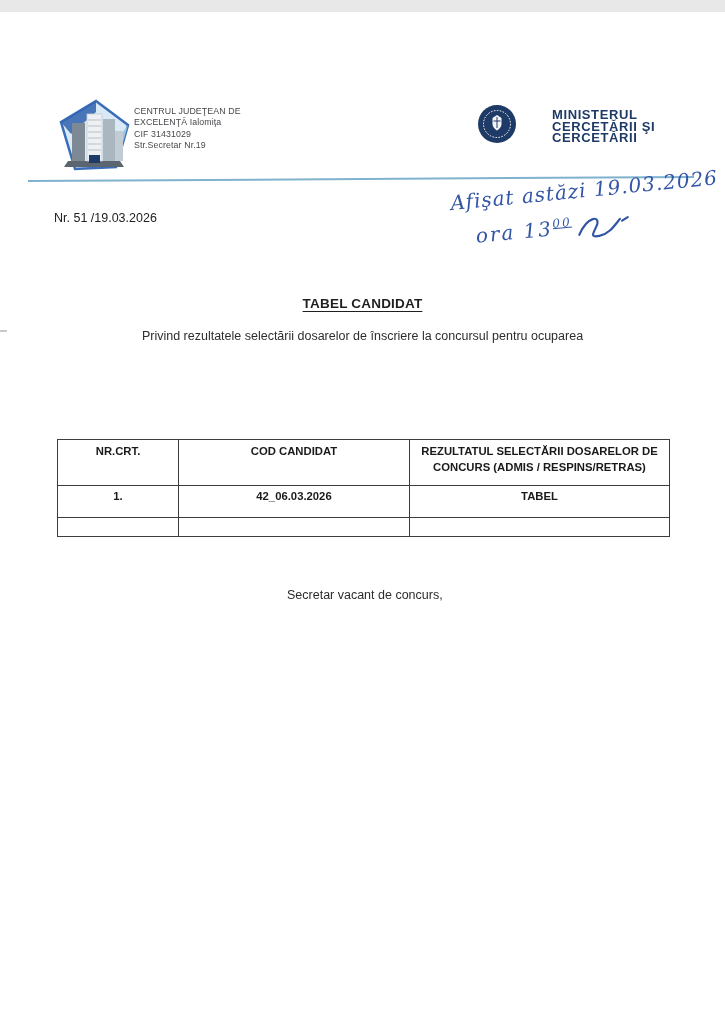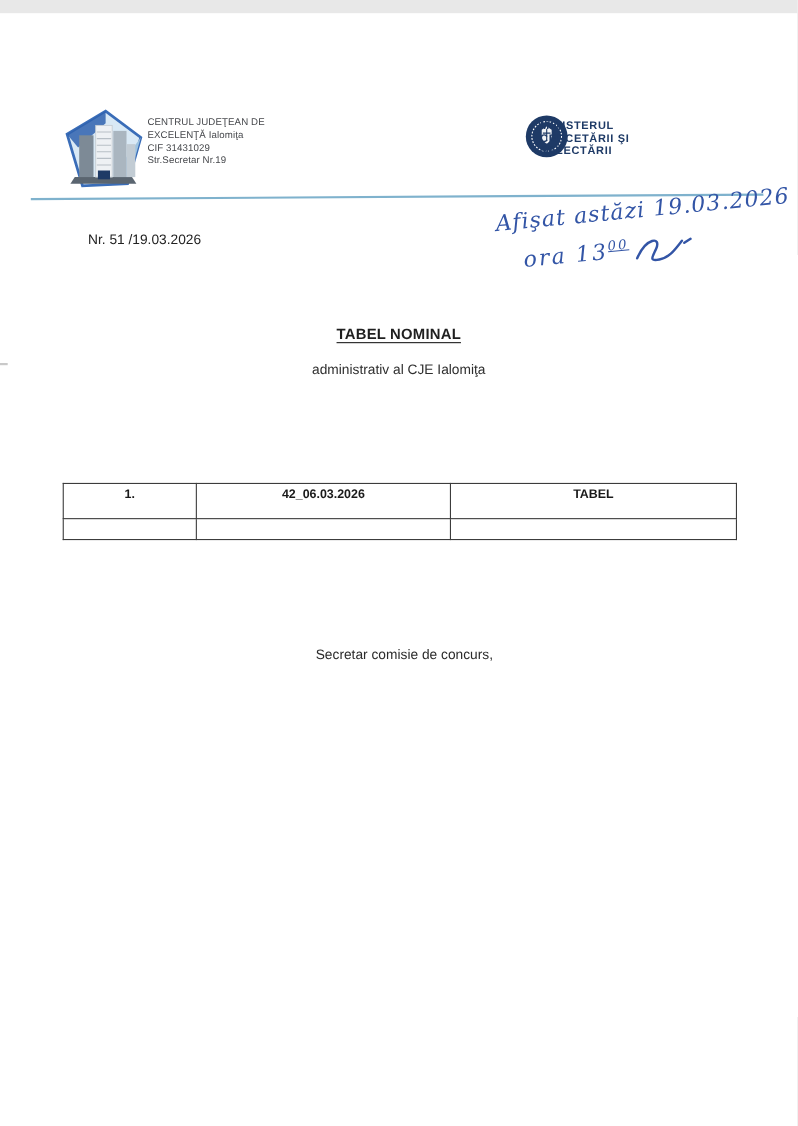--- a/index.html
+++ b/index.html
@@ -17,31 +17,31 @@
 
   
   .cje-logo { position: absolute; left: 58px; top: 87px; width: 72px; height: 74px; }
   .org-text {
     position: absolute; left: 134px; top: 94px;
     font-size: 8.8px; line-height: 11.4px; color: #46484c;
     letter-spacing: 0.1px;
   }
   .seal { position: absolute; left: 477px; top: 92px; width: 40px; height: 40px; }
   .ministry-text {
-    position: absolute; left: 491px; top: 97px;
-    font-size: 10px; font-weight: bold; line-height: 11.6px;
+    position: absolute; left: 552px; top: 97px;
+    font-size: 13px; font-weight: bold; line-height: 11.6px;
     color: #1e3a66; letter-spacing: 0.6px;
   }
   .rule {
     position: absolute; left: 28px; top: 166px; width: 666px; height: 2px;
     background: #7fb2cd; transform: rotate(-0.35deg);
   }
 
   
-  .reg { position: absolute; left: 80px; top: 199px; font-size: 12.5px; color: #222; text-align: right; }
+  .reg { position: absolute; left: 54px; top: 199px; font-size: 12.5px; color: #222; text-align: right; }
 
   
   .handwrite {
     position: absolute; left: 452px; top: 166px; width: 270px;
     transform: rotate(-5.5deg);
     font-family: "DejaVu Serif", serif;
     font-style: italic;
     color: #3355a6;
   }
   .hw-line1 { font-size: 20px; letter-spacing: 1px; white-space: nowrap; }
@@ -122,51 +122,56 @@
     <circle cx="20" cy="20" r="19" fill="#1e3a66"></circle>
     <circle cx="20" cy="20" r="13.5" fill="none" stroke="#ffffff" stroke-width="1" stroke-dasharray="1.6 1.4"></circle>
     <path d="M20 11 l4.5 3 v6 c0 4 -4.5 6.5 -4.5 6.5 c0 0 -4.5 -2.5 -4.5 -6.5 v-6 z" fill="#ffffff" opacity="0.95"></path>
     <line x1="20" y1="13" x2="20" y2="24" stroke="#1e3a66" stroke-width="1"></line>
     <line x1="16.5" y1="17" x2="23.5" y2="17" stroke="#1e3a66" stroke-width="1"></line>
   </svg>
 
   <div class="ministry-text">
     <div>MINISTERUL</div>
     <div>CERCETĂRII ŞI</div>
-    <div>SELECTĂRII</div>
+    <div>CERCETĂRII</div>
   </div>
 
   <div class="rule"></div>
 
   <div class="reg">Nr.  51 /19.03.2026</div>
 
   <div class="handwrite">
     <div class="hw-line1">Afişat astăzi 19.03.2026</div>
     <div class="hw-line2"><span>ora 13</span><sup>00</sup><svg class="sig-svg" width="64" height="34" viewBox="0 0 64 34" xmlns="http://www.w3.org/2000/svg">
         <path d="M4 24 C 14 6, 28 6, 22 17 C 18 24, 14 28, 24 27 C 34 26, 40 18, 46 12 M48 14 l6 -3" fill="none" stroke="#3355a6" stroke-width="2.2" stroke-linecap="round"></path>
       </svg></div>
   </div>
 
   <div class="center-block">
-    <div><span class="doc-title">TABEL NOMINAL</span></div>
-    <div>administrativ al  CJE Ialomiţa</div>
+    <div><span class="doc-title">TABEL CANDIDAT</span></div>
+    <div>Privind rezultatele selectării dosarelor de înscriere la concursul pentru ocuparea</div>
   </div>
 
   <table class="tbl">
     <tbody>
+        <tr class="hdr">
+      <td class="c1">NR.CRT.</td>
+      <td class="c2">COD CANDIDAT</td>
+      <td class="c3">REZULTATUL SELECTĂRII DOSARELOR DE CONCURS (ADMIS / RESPINS/RETRAS)</td>
+    </tr>
     <tr class="r1">
       <td class="c1">1.</td>
       <td class="c2">42_06.03.2026</td>
       <td class="c3">TABEL</td>
     </tr>
     <tr class="r2">
       <td class="c1"></td>
       <td class="c2"></td>
       <td class="c3"></td>
     </tr>
   </tbody>
     </table>
 
-  <div class="sign">Secretar comisie de concurs,</div>
+  <div class="sign">Secretar vacant de concurs,</div>
 
   <div class="artifact"></div>
 
 </div>
 
 </body></html>

